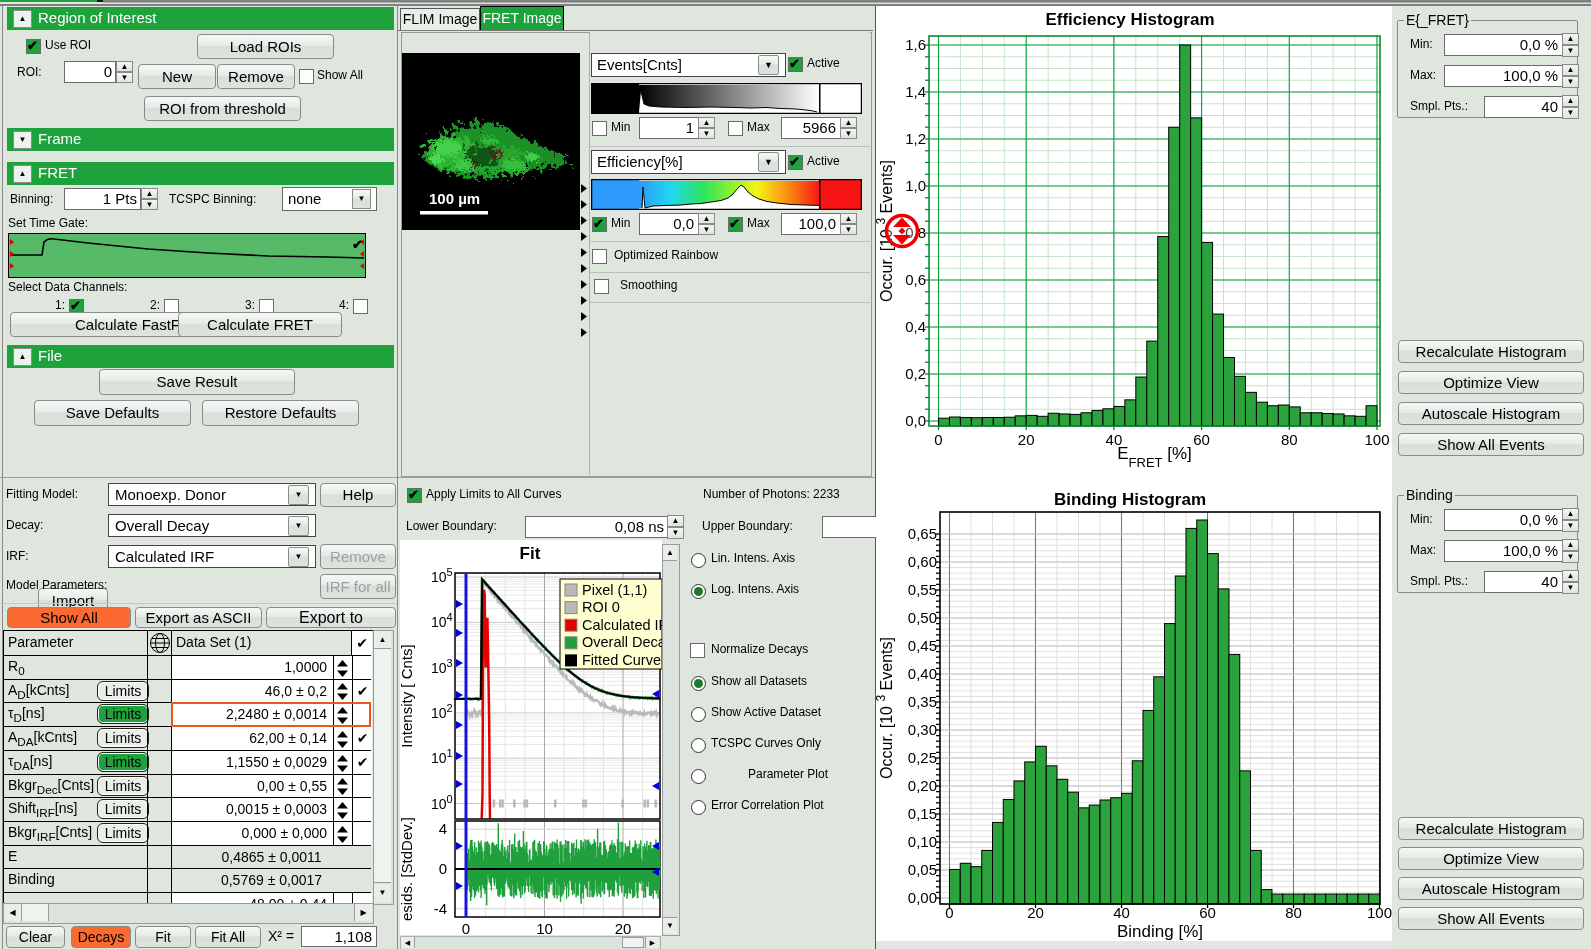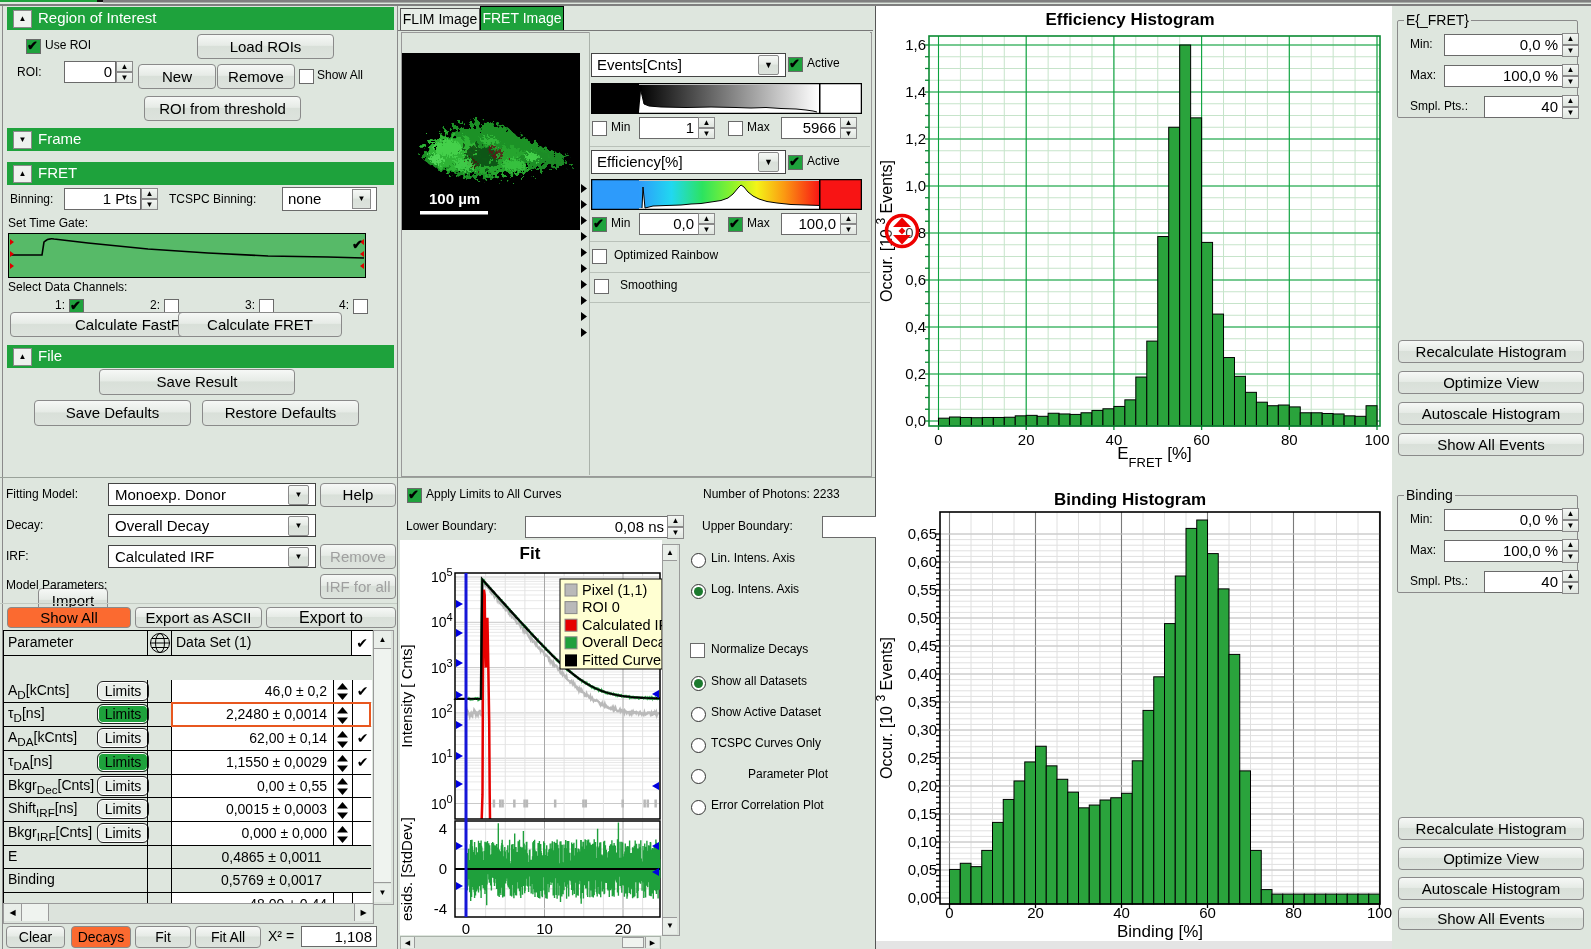--- a/index.html
+++ b/index.html
@@ -279,20 +279,32 @@
           <circle cx="11" cy="11" r="9.5" fill="none" stroke="#000"></circle>
           <ellipse cx="11" cy="11" rx="4.5" ry="9.5" fill="none" stroke="#000"></ellipse>
           <line x1="1.5" y1="11" x2="20.5" y2="11" stroke="#000"></line>
           <line x1="2.8" y1="6.5" x2="19.2" y2="6.5" stroke="#000"></line>
           <line x1="2.8" y1="15.5" x2="19.2" y2="15.5" stroke="#000"></line>
         </svg>
         <div class="abs" style="left:143px;top:0;width:1px;height:24px;background:#000;"></div>
         <div class="abs" style="left:167px;top:0;width:1px;height:24px;background:#000;"></div>
         <div class="abs" style="left:172px;top:3px;">Data Set (1)</div>
         <div class="abs" style="left:347px;top:0;width:20px;height:24px;background:#fff;border-left:1px solid #000;text-align:center;font-size:14px;line-height:24px;">✔</div>
+      </div>
+      <div class="abs" style="left:0;top:25px;width:367px;height:23px;border-bottom:1px solid #000;background:#dee6de;">
+        <div class="abs" style="left:4px;top:2px;white-space:nowrap;">R<sub>0</sub></div>
+        <div class="abs" style="left:143px;top:0;width:1px;height:23px;background:#000;"></div>
+        <div class="abs" style="left:167px;top:0;width:1px;height:23px;background:#000;"></div>
+        <div class="abs" style="left:168px;top:0;width:161px;height:23px;background:#fff;text-align:right;padding-right:6px;box-sizing:border-box;line-height:23px;">1,0000</div>
+        <div class="abs" style="left:329px;top:0;width:19px;height:23px;background:#fff;border-left:1px solid #000;"></div>
+        <svg class="abs" style="left:331px;top:2.5px;" width="15" height="19">
+          <path d="M7.5 1 l5.5 6.5 h-11 z" fill="#000"></path>
+          <path d="M7.5 18 l5.5 -6.5 h-11 z" fill="#000"></path>
+        </svg>
+        <div class="abs" style="left:348px;top:0;width:19px;height:23px;background:#fff;border-left:1px solid #000;text-align:center;font-size:14px;line-height:23px;"></div>
       </div>
       <div class="abs" style="left:0;top:49px;width:367px;height:22px;border-bottom:1px solid #000;background:#dee6de;">
         <div class="abs" style="left:4px;top:2px;white-space:nowrap;">A<sub>D</sub>[kCnts]</div>
         <div class="abs" style="left:93px;top:1px;width:50px;height:18px;background:#e9eee9;border:1px solid #222;border-radius:6px;text-align:center;font-size:14px;line-height:18px;box-shadow:inset 0 0 0 1px #fff;">Limits</div>
         <div class="abs" style="left:143px;top:0;width:1px;height:22px;background:#000;"></div>
         <div class="abs" style="left:167px;top:0;width:1px;height:22px;background:#000;"></div>
         <div class="abs" style="left:168px;top:0;width:161px;height:22px;background:#fff;text-align:right;padding-right:6px;box-sizing:border-box;line-height:22px;">46,0 ± 0,2</div>
         <div class="abs" style="left:329px;top:0;width:19px;height:22px;background:#fff;border-left:1px solid #000;"></div>
         <svg class="abs" style="left:331px;top:2px;" width="15" height="19">
           <path d="M7.5 1 l5.5 6.5 h-11 z" fill="#000"></path>

